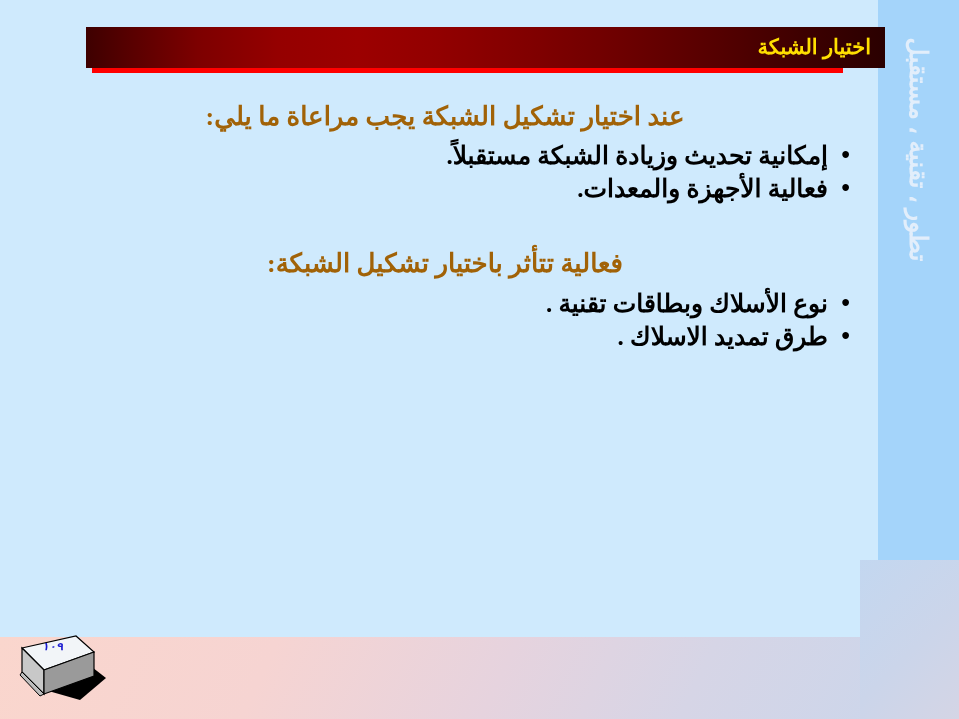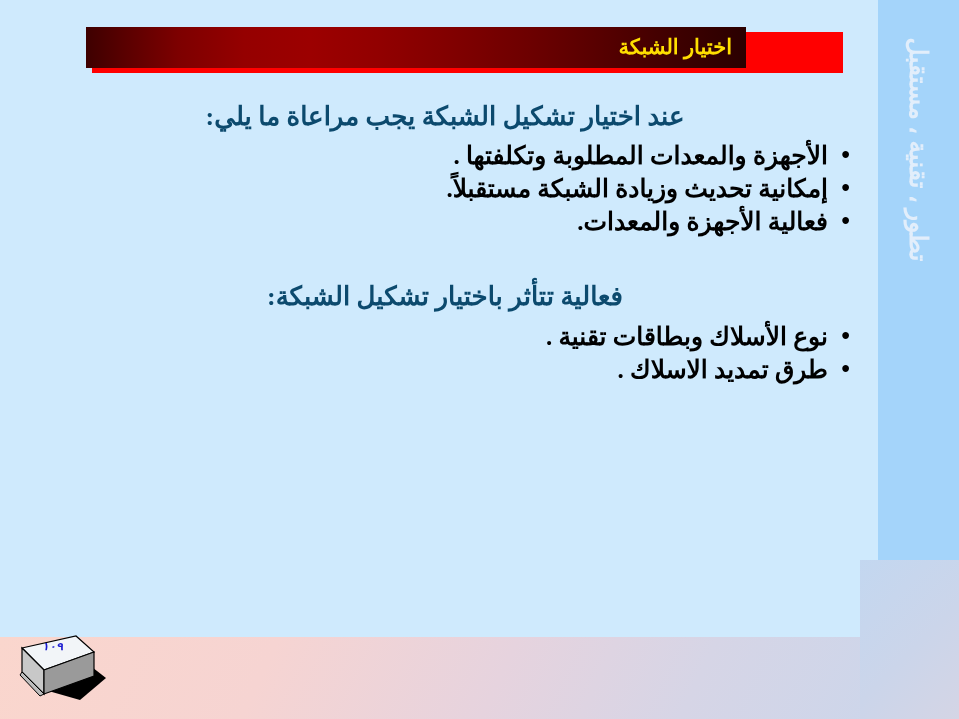--- a/index.html
+++ b/index.html
@@ -102,21 +102,21 @@
     left: 92px;
     top: 32px;
     width: 751px;
     height: 41px;
     background: #ff0000;
   }
   .title-bar {
     position: absolute;
     left: 86px;
     top: 27px;
-    width: 660px;
+    width: 799px;
     height: 41px;
     background: linear-gradient(to left,
                 #2a0000 0%,
                 #3d0000 10%,
                 #570000 22%,
                 #6d0000 33%,
                 #800000 44%,
                 #920000 56%,
                 #9c0000 66%,
                 #950000 76%,
@@ -142,21 +142,21 @@
     position: absolute;
     left: 40px;
     top: 100px;
     width: 810px;
     text-align: center;
   }
   .heading {
     font-family: "Liberation Serif", "DejaVu Serif", serif;
     font-size: 26px;
     font-weight: bold;
-    color: #0c4a6e;
+    color: #a16207;
     line-height: 1.28;
     margin: 0;
     text-align: center;
   }
   .bullet-list {
     list-style: none;
     margin: 0;
     padding: 0;
   }
   .bullet-item {
@@ -222,21 +222,20 @@
   <div class="title-bar">
     <div class="title-text">اختيار الشبكة</div>
   </div>
 
   <div class="content">
 
     <div>
       <p class="heading">عند اختيار تشكيل الشبكة يجب مراعاة ما يلي:</p>
       <div class="pre-gap"></div>
       <ul class="bullet-list">
-        <li class="bullet-item">الأجهزة والمعدات المطلوبة وتكلفتها .</li>
         <li class="bullet-item">إمكانية تحديث وزيادة الشبكة مستقبلاً.</li>
         <li class="bullet-item">فعالية الأجهزة والمعدات.</li>
       </ul>
     </div>
 
     <div class="group-gap"></div>
 
     <div>
       <p class="heading">فعالية تتأثر باختيار تشكيل الشبكة:</p>
       <div class="pre-gap"></div>

